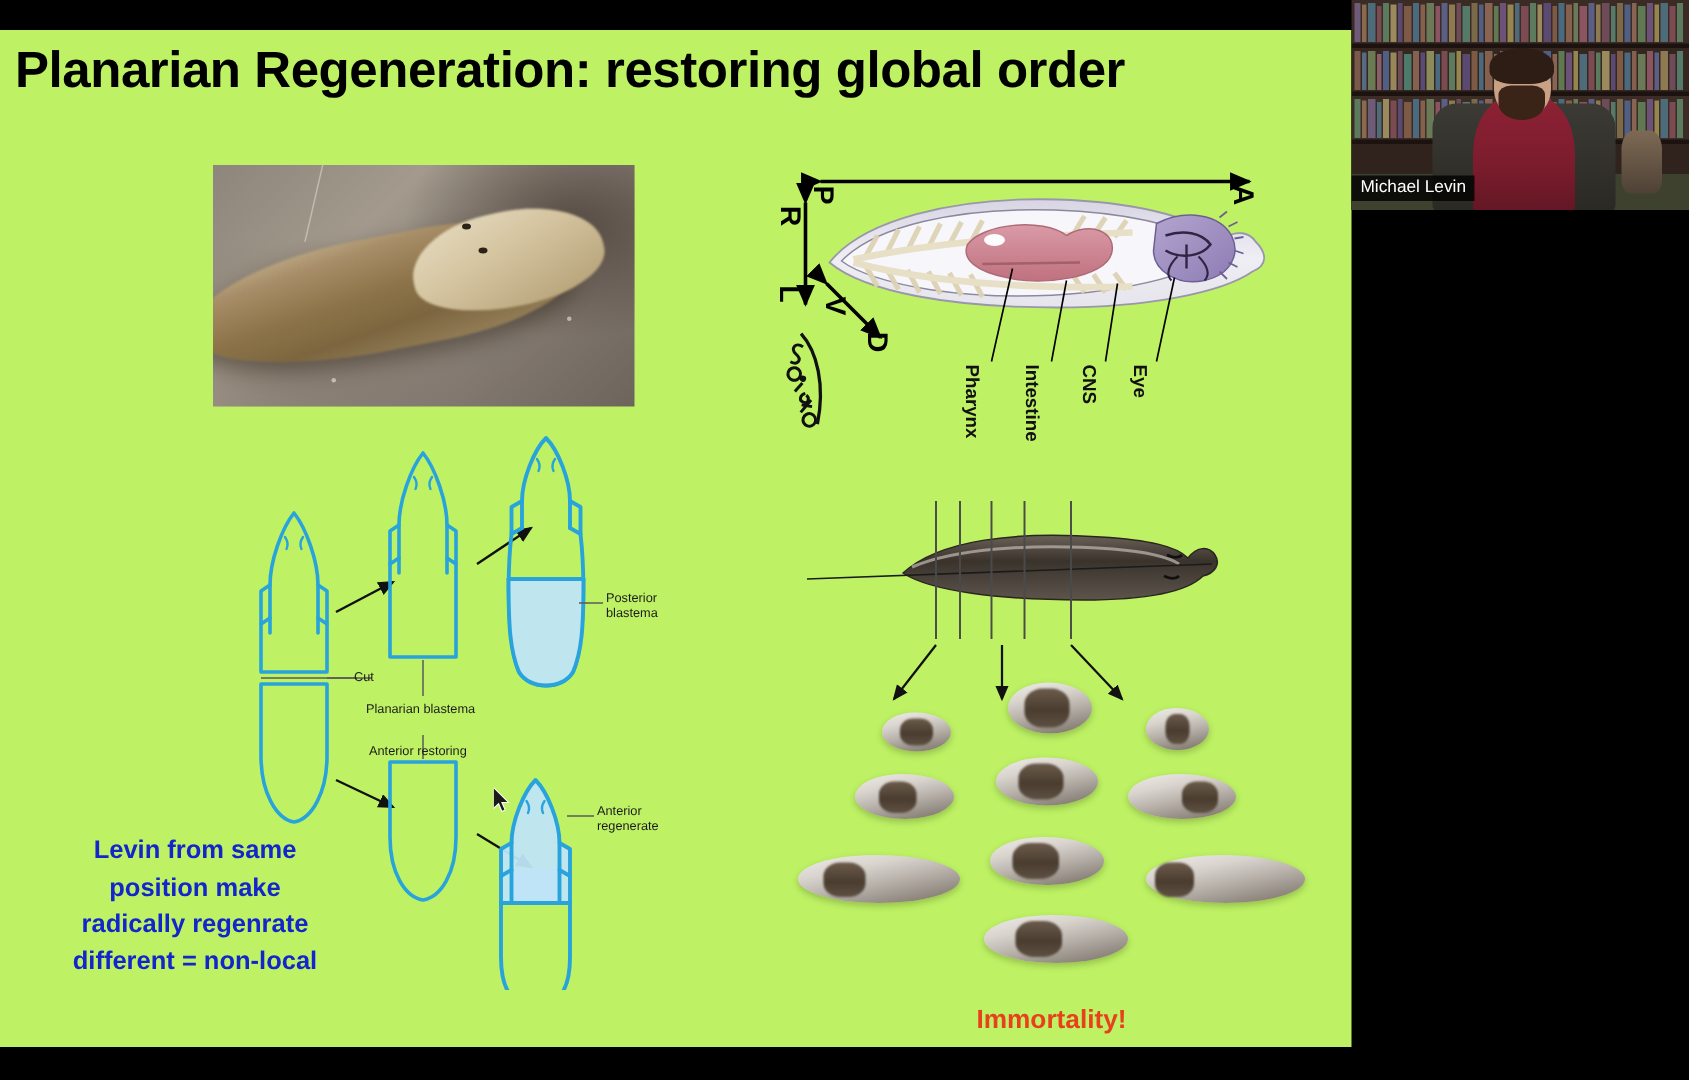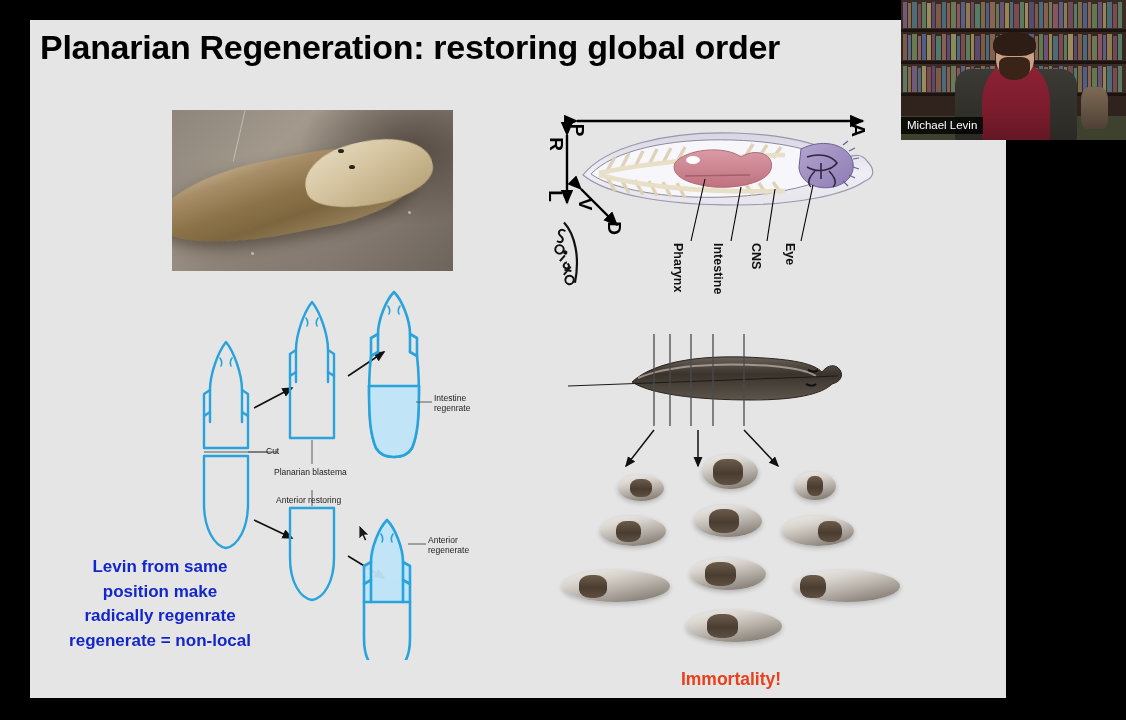--- a/index.html
+++ b/index.html
@@ -1,20 +1,20 @@
 <!DOCTYPE html>
 <html><head>
 <meta charset="utf-8">
 <style>
   html,body{margin:0;padding:0;background:#000;}
   body{width:1126px;height:720px;overflow:hidden;font-family:"Liberation Sans",sans-serif;}
   #root{position:relative;width:1126px;height:720px;background:#000;}
 
   
-  #slide{position:absolute;left:0;top:20px;width:976px;height:678px;background:#e5e5e5;overflow:hidden;margin-left:30px;}
+  #slide{position:absolute;left:0;top:20px;width:901px;height:678px;background:#bef264;overflow:hidden;}
 
   #slide-title{position:absolute;left:10px;top:8px;width:885px;
     font-size:34px;font-weight:bold;color:#000;letter-spacing:-0.3px;
     font-family:"Liberation Sans",sans-serif;white-space:nowrap;}
 
   
   #worm-photo{position:absolute;left:142px;top:90px;width:281px;height:161px;overflow:hidden;
     background:
       radial-gradient(ellipse 60% 70% at 18% 78%, rgba(120,108,96,.55), rgba(120,108,96,0) 70%),
       radial-gradient(ellipse 55% 65% at 85% 25%, rgba(60,48,40,.65), rgba(60,48,40,0) 72%),
@@ -306,31 +306,31 @@
           <path d="M213,244 C211,247 211,250 212,252" stroke-width="1.6"></path>
         </g>
 
         <line x1="236" y1="112" x2="252" y2="112" stroke="#5a5a5a" stroke-width="1"></line>
         <line x1="228" y1="254" x2="246" y2="254" stroke="#5a5a5a" stroke-width="1"></line>
         <line x1="68" y1="162" x2="88" y2="162" stroke="#5a5a5a" stroke-width="1"></line>
       </svg>
 
       <div class="regen-text" style="left:86px;top:156px;">Cut</div>
       <div class="regen-text" style="left:94px;top:177px;">Planarian blastema</div>
-      <div class="regen-text wrap" style="left:254px;top:103px;">Intestine regenrate</div>
+      <div class="regen-text wrap" style="left:254px;top:103px;">Posterior blastema</div>
       
       <div class="regen-text" style="left:96px;top:205px;">Anterior restoring</div>
       <div class="regen-text wrap" style="left:248px;top:245px;">Anterior regenerate</div>
     </div>
 
     <div id="callout">
       <div>Levin from same</div>
       <div>position make</div>
       <div>radically regenrate</div>
-      <div>regenerate = non-local</div>
+      <div>different = non-local</div>
     </div>
 
     <div id="frag">
       <svg width="370" height="345" viewBox="0 0 370 345">
         <defs>
           <marker id="fah" markerWidth="8" markerHeight="8" refX="6" refY="3" orient="auto">
             <path d="M0,0 L7,3 L0,6 z" fill="#111"></path>
           </marker>
           <linearGradient id="wg" x1="0" y1="0" x2="0" y2="1">
             <stop offset="0%" stop-color="#6a6158"></stop>

